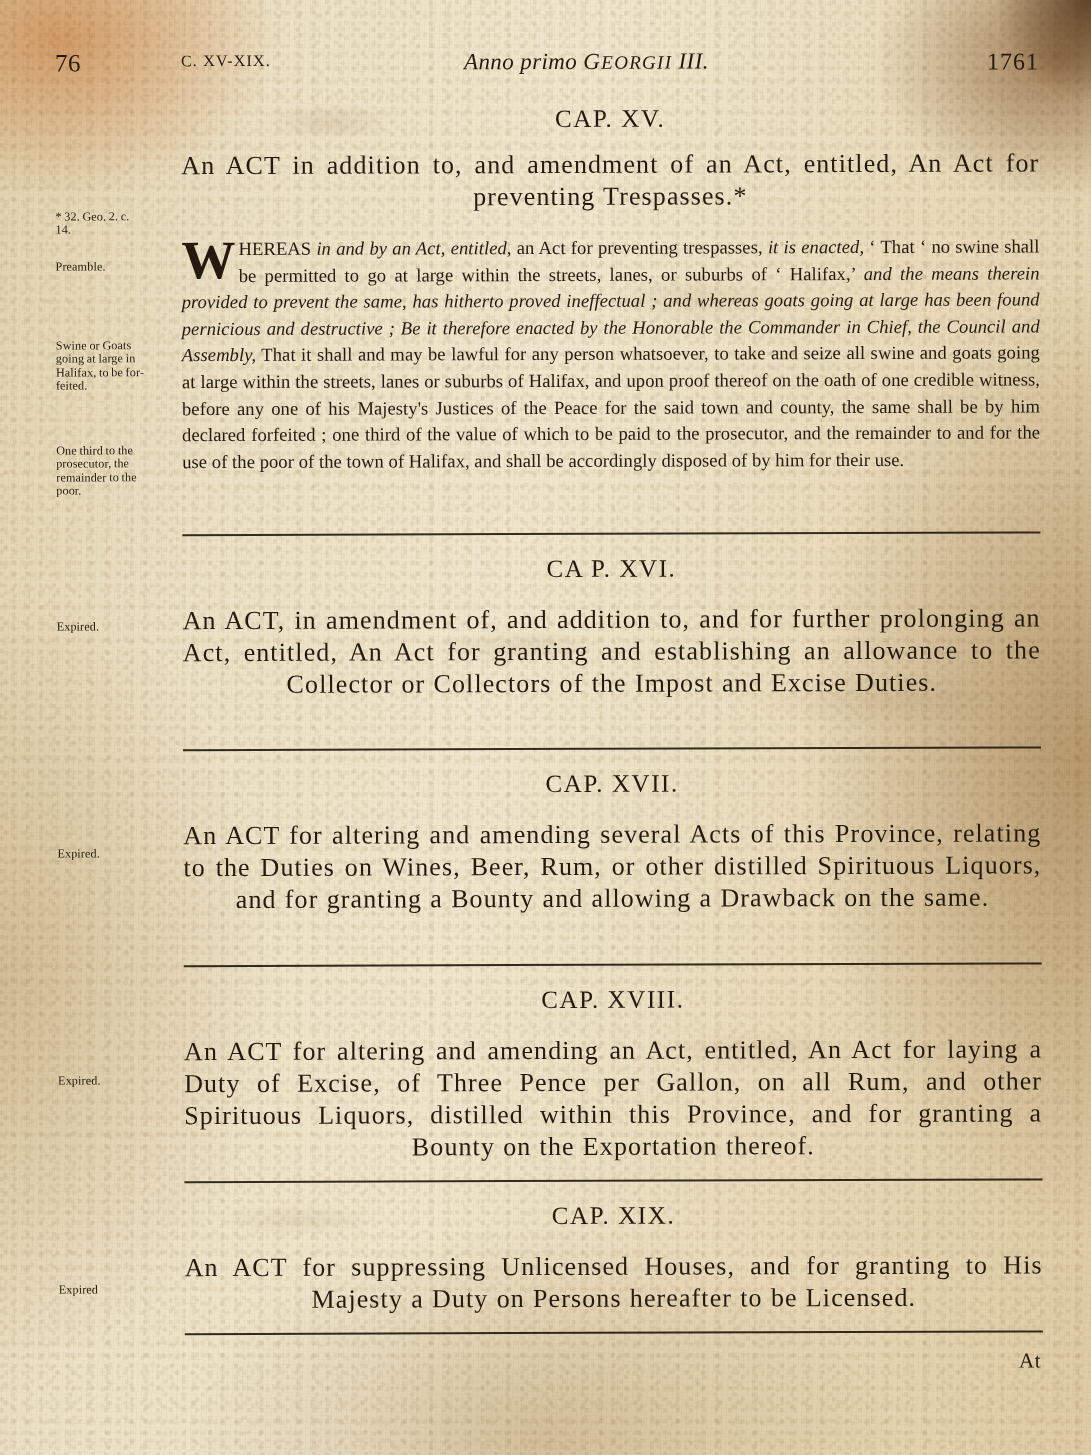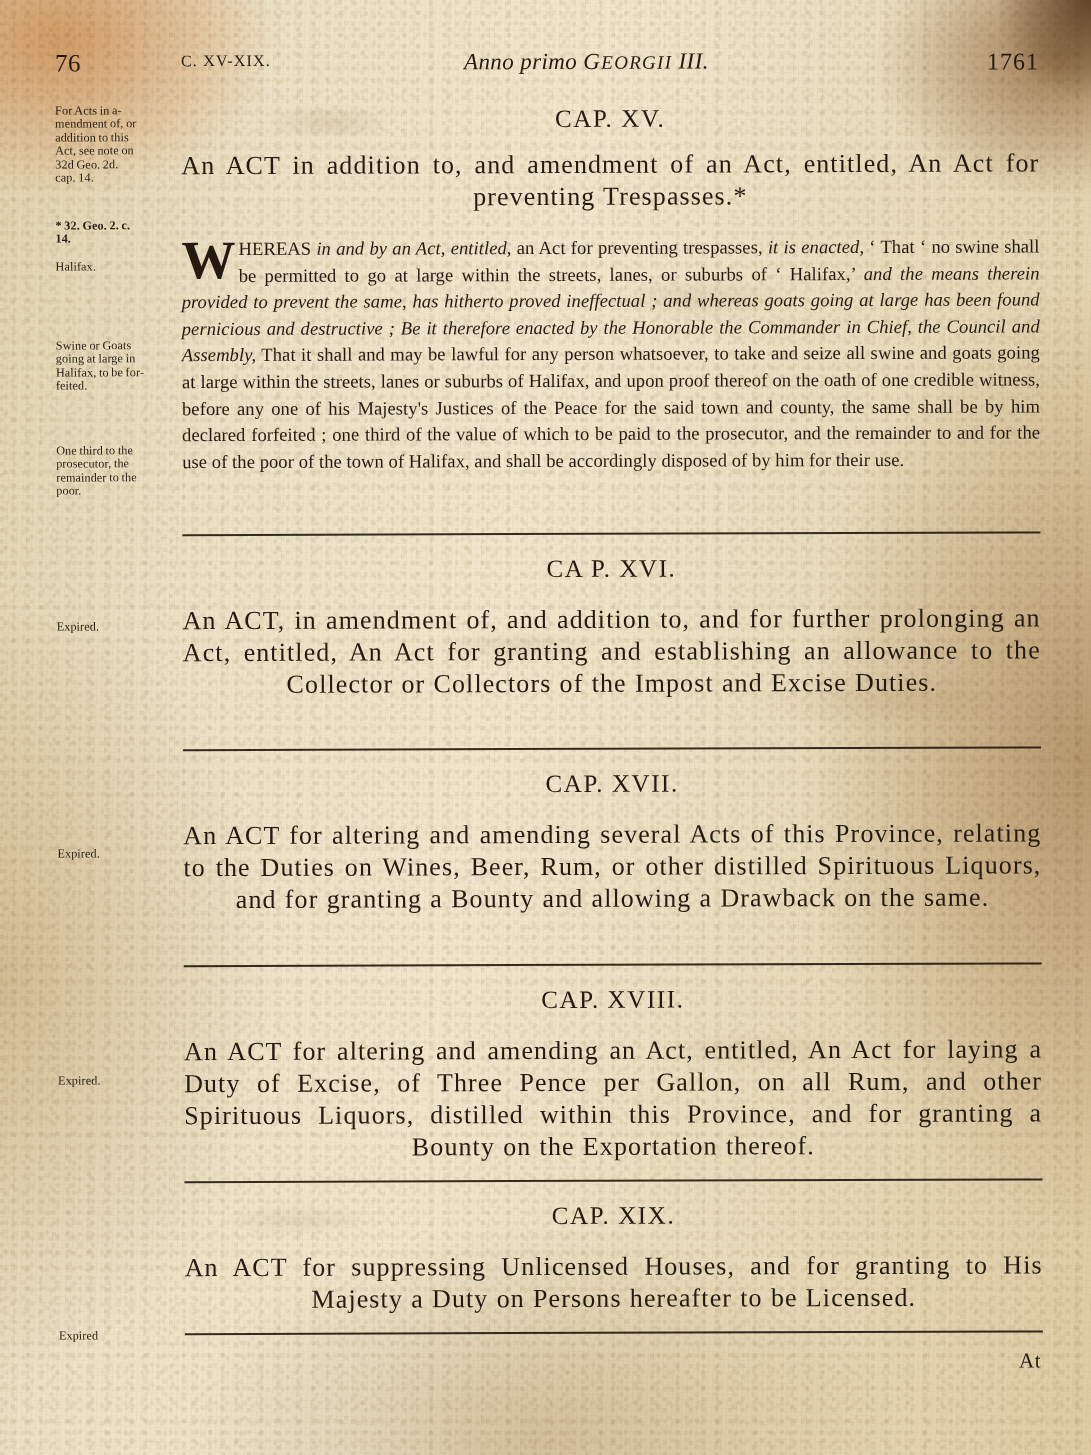--- a/index.html
+++ b/index.html
@@ -100,41 +100,35 @@
   <div id="skew">
   <div id="content" class="ink">
 
     <div class="runhead">
       <span class="rh-folio">76</span>
       <span class="rh-chaps">C. XV-XIX.</span>
       <span class="rh-title"><span>Anno primo </span><span class="sc"><span style="font-size:23px">G</span>EORGII</span><span> III.</span></span>
       <span class="rh-year">1761</span>
     </div>
 
-    <div class="marg" style="top: 103px; white-space: pre-line;">For Acts in a-
-mendment of, or
-addition to this
-Act, see note on
-32d Geo. 2d.
-cap. 14.</div>
-    <div class="marg" style="top: 218px; white-space: pre-line; font-weight: bold;">* 32. Geo. 2. c.
+    <div class="marg" style="top: 209px; white-space: pre-line;">* 32. Geo. 2. c.
 14.</div>
-    <div class="marg" style="top: 259px; white-space: pre-line;">Halifax.</div>
+    <div class="marg" style="top: 259px; white-space: pre-line;">Preamble.</div>
     <div class="marg" style="top: 338px; white-space: pre-line;">Swine or Goats
 going at large in
 Halifax, to be for-
 feited.</div>
     <div class="marg" style="top: 443px; white-space: pre-line;">One third to the
 prosecutor, the
 remainder to the
 poor.</div>
     <div class="marg" style="top: 619px; white-space: pre-line;">Expired.</div>
     <div class="marg" style="top: 846px; white-space: pre-line;">Expired.</div>
     <div class="marg" style="top: 1073px; white-space: pre-line;">Expired.</div>
-    <div class="marg" style="top: 1328px; white-space: pre-line;">Expired</div>
+    <div class="marg" style="top: 1282px; white-space: pre-line;">Expired</div>
 
     <div class="col" style="top:105px;">
       <div class="caphead">CAP. XV.</div>
     </div>
 
     <div class="col" style="top:149px;">
       <div class="acttitle">
         <span class="big">An ACT in addition to, and amendment of an Act, entitled, An Act for preventing Trespasses.*</span>
       </div>
     </div>

